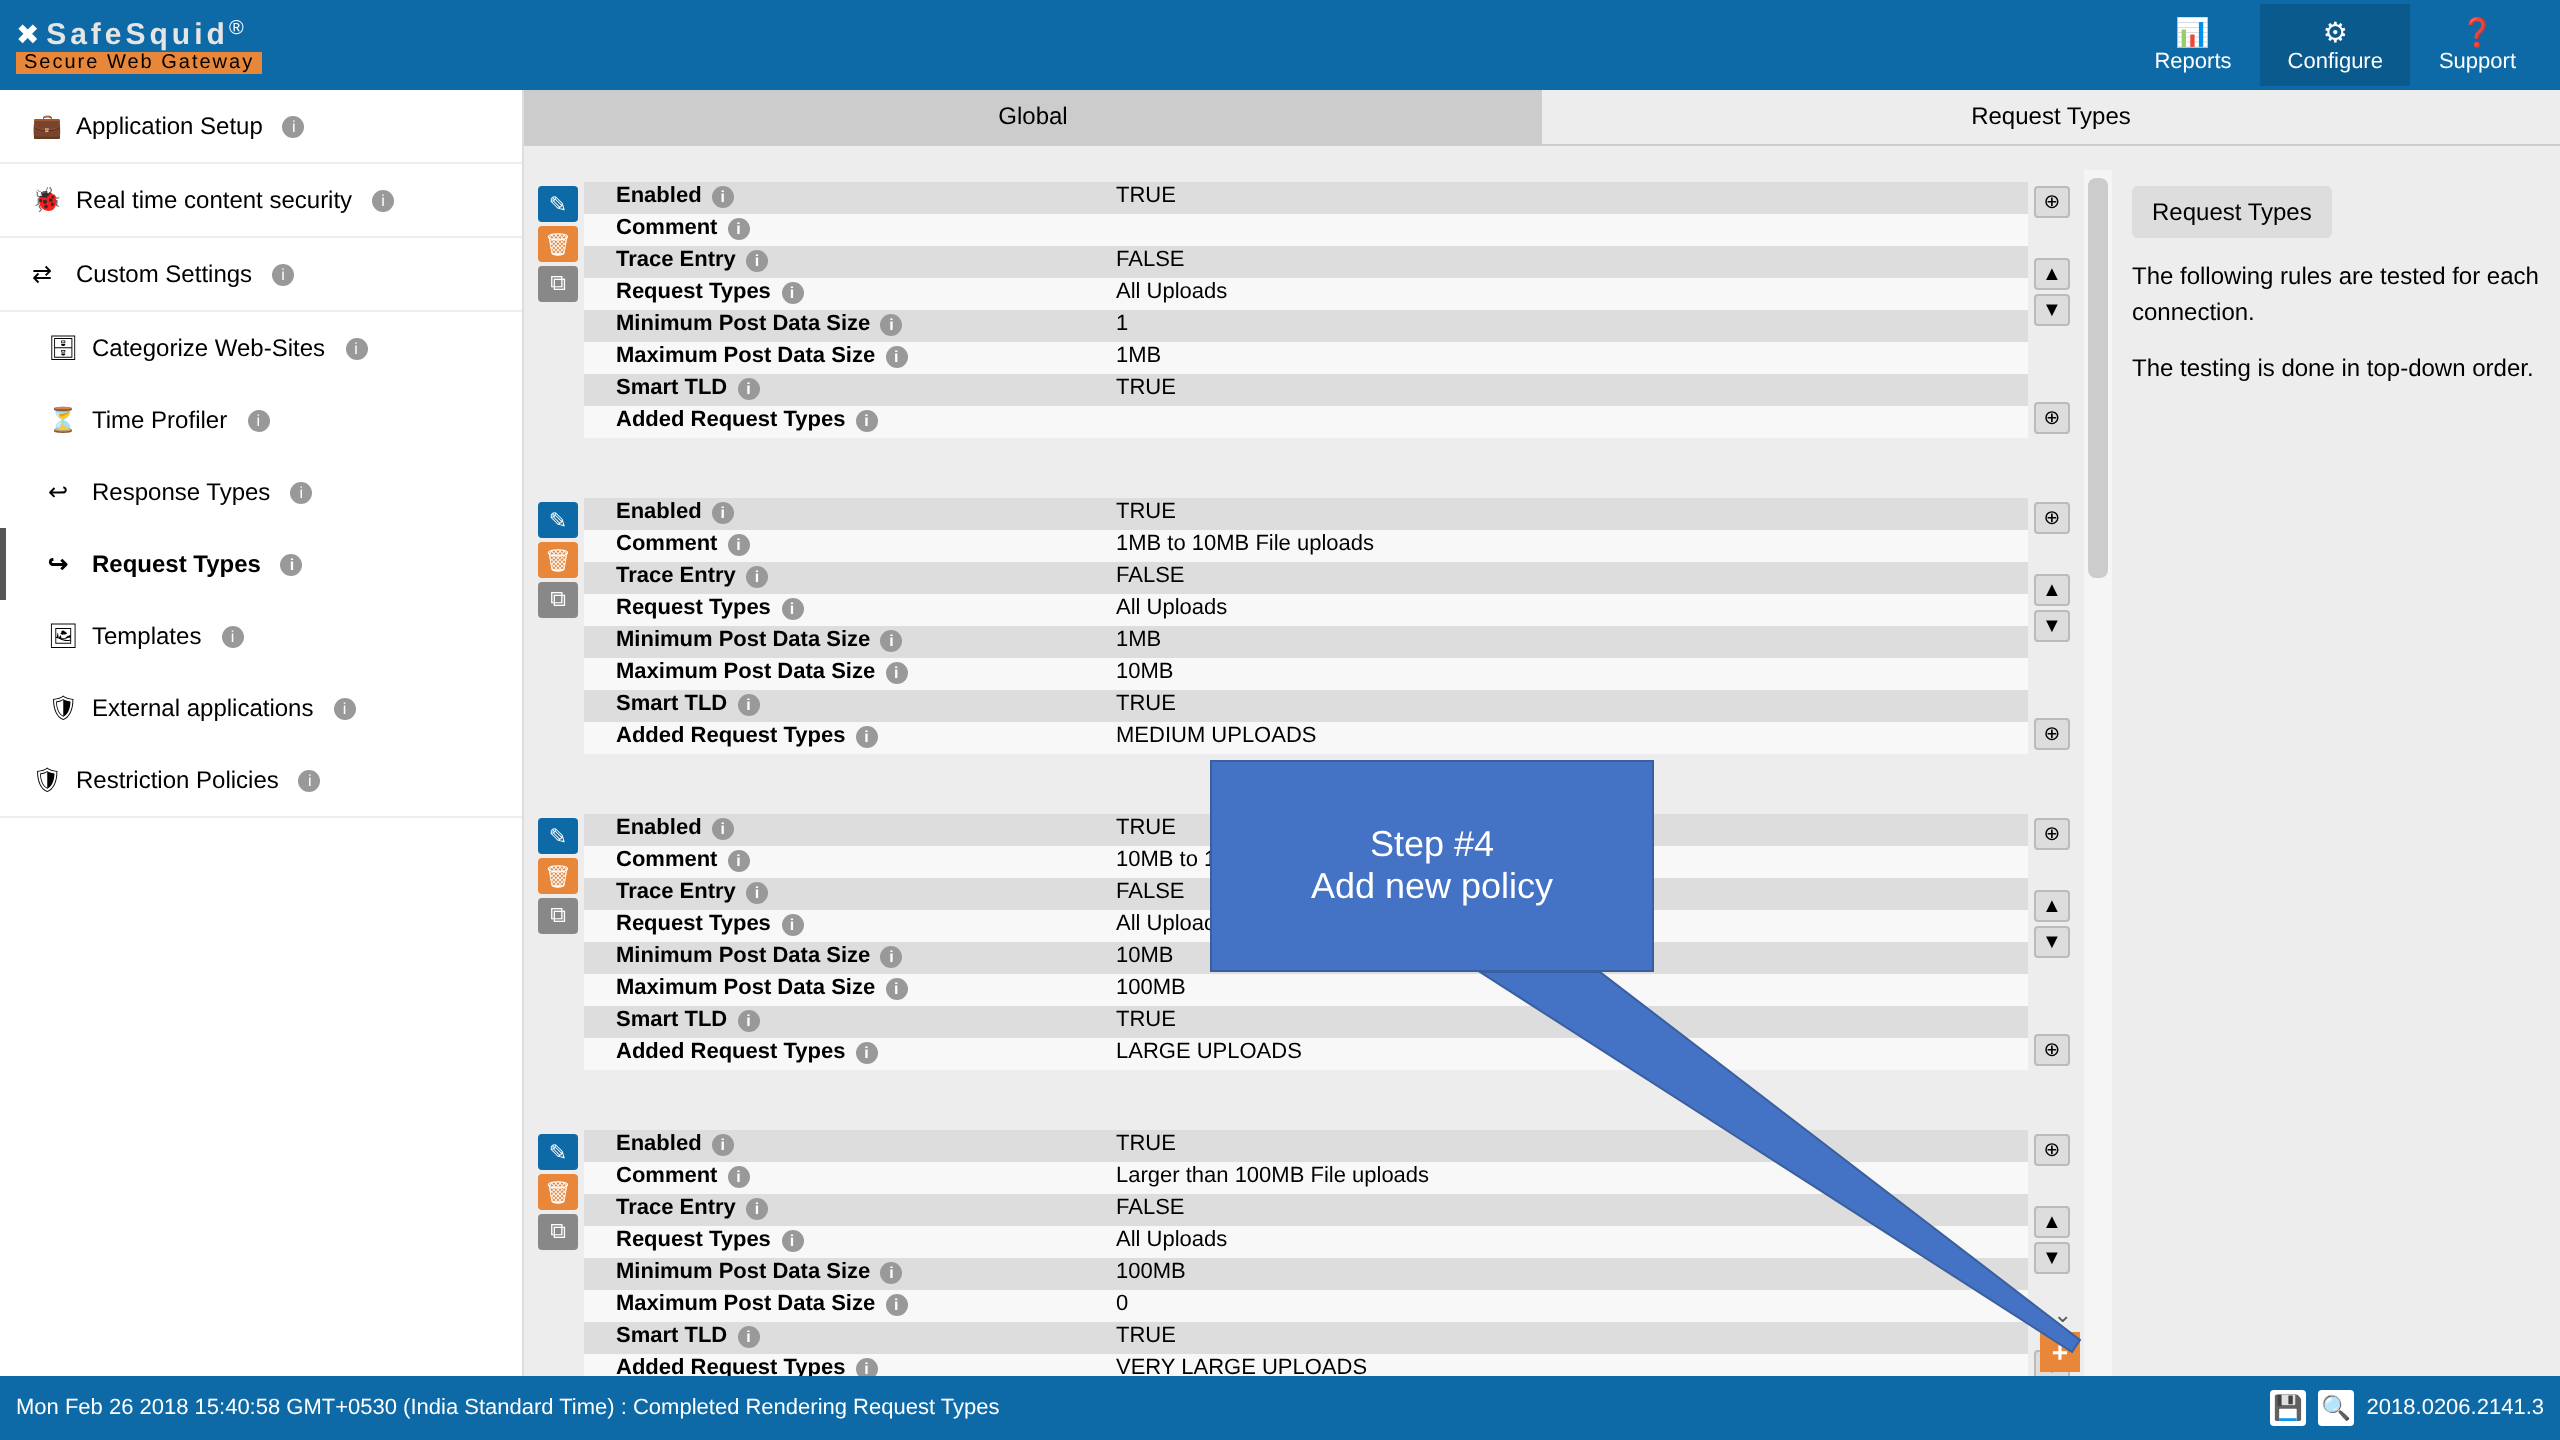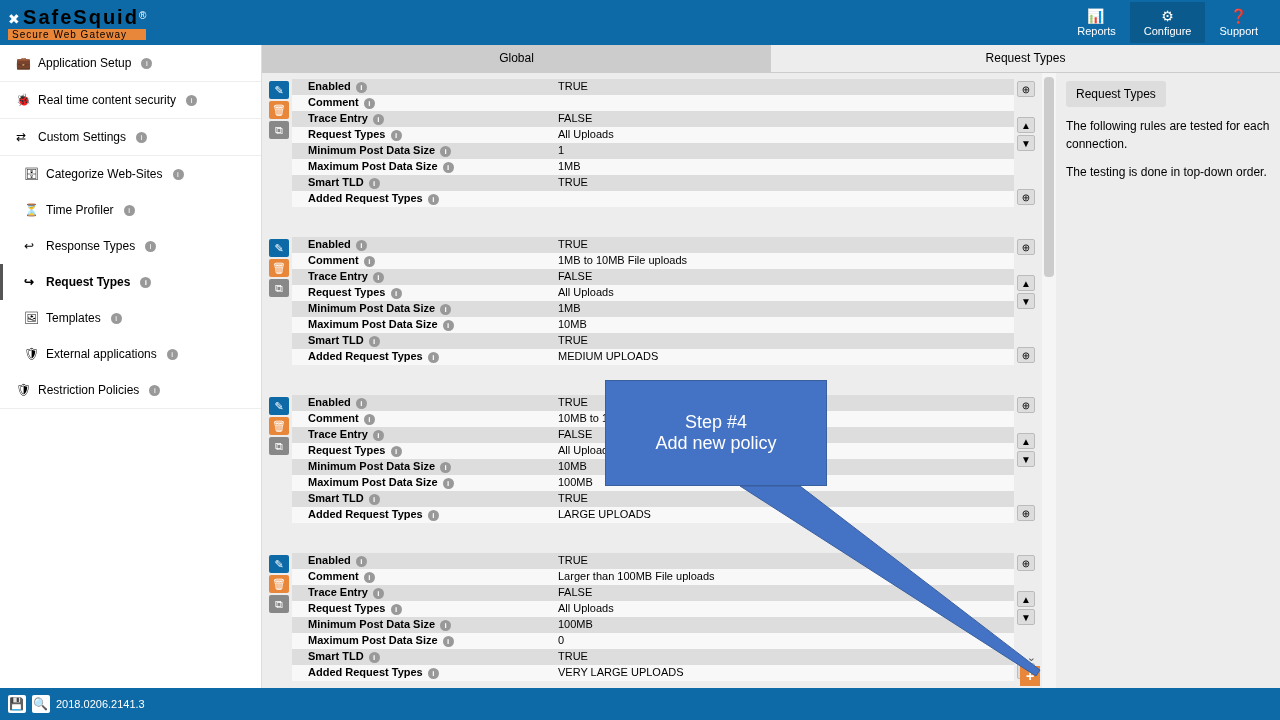--- a/index.html
+++ b/index.html
@@ -1,39 +1,39 @@
 <!DOCTYPE html>
 <html><head>
 <meta charset="utf-8">
 <style>
 * { box-sizing: border-box; margin: 0; padding: 0; }
 body { font-family: Arial, sans-serif; font-size: 12px; background: #f0f0f0; width: 1280px; height: 720px; overflow: hidden; position: relative; }
 
 
 .header { background: #0d6aa6; height: 45px; display: flex; align-items: center; justify-content: space-between; padding: 0 8px; }
 .logo-area { display: flex; flex-direction: column; }
-.logo-text { color: #000000; font-size: 20px; font-weight: bold; letter-spacing: 2px; text-align: right; }
+.logo-text { color: #e5e5e5; font-size: 15px; font-weight: bold; letter-spacing: 2px; text-align: right; }
 .logo-tagline { background: #e8863a; color: #000; font-size: 10px; letter-spacing: 1px; padding: 0 4px; }
 .logo-reg { font-size: 10px; vertical-align: super; }
 .header-right { display: flex; gap: 0; }
 .header-btn { color: #fff; text-align: center; padding: 6px 14px; font-size: 11px; cursor: pointer; }
 .header-btn.active { background: #0a5a8d; }
 .header-btn-icon { display: block; font-size: 14px; margin-bottom: 1px; }
 
 
 .main { display: flex; height: 643px; }
 .sidebar { width: 262px; background: #fff; border-right: 1px solid #ddd; padding: 0; }
 .sidebar-item { padding: 11px 16px; border-bottom: 1px solid #eee; cursor: pointer; display: flex; align-items: center; gap: 8px; font-size: 12px; }
 .sidebar-item.indent { padding-left: 24px; border-bottom: none; }
 .sidebar-item.active { border-left: 3px solid #555; padding-left: 21px; font-weight: bold; }
 .sidebar-icon { width: 14px; display: inline-block; }
 .info-icon { display: inline-block; width: 11px; height: 11px; border-radius: 50%; background: #999; color: #fff; font-size: 8px; text-align: center; line-height: 11px; margin-left: 2px; }
 
 
-.content { flex: 1; display: flex; flex-direction: column; background: #ededed; }
+.content { flex: 1; display: flex; flex-direction: column; background: #ededed; gap: 12px; }
 .tabs { display: flex; height: 28px; }
 .tab { flex: 1; text-align: center; line-height: 26px; background: #ededed; border-bottom: 1px solid #ccc; cursor: pointer; font-size: 12px; }
 .tab.active { background: #ccc; }
 
 .content-body { flex: 1; display: flex; overflow: hidden; }
 .rules-area { flex: 1; overflow-y: auto; padding: 6px 4px; position: relative; }
 .scrollbar-area { width: 14px; background: #f5f5f5; position: relative; }
 .scrollbar-thumb { position: absolute; top: 4px; left: 2px; width: 10px; height: 200px; background: #ccc; border-radius: 4px; }
 .help-panel { width: 224px; padding: 8px 10px; font-size: 12px; line-height: 1.5; }
 .help-title { background: #ddd; display: inline-block; padding: 4px 10px; margin-bottom: 10px; border-radius: 3px; font-size: 12px; }
@@ -406,18 +406,19 @@
 
 <div class="callout">
   <div>Step #4</div>
   <div>Add new policy</div>
 </div>
 <svg class="arrow" width="1280" height="720" style="position:absolute;left:0;top:0;pointer-events:none;z-index:4;">
   <polygon points="740,486 800,486 1040,670 1036,676" fill="#4472c4" stroke="#3a5f9e" stroke-width="1"></polygon>
 </svg>
 
 <div class="footer">
+  <span>Mon Feb 26 2018 15:40:58 GMT+0530 (India Standard Time) : Completed Rendering Request Types</span>
   <div class="footer-right">
     <div class="footer-icon">💾</div>
     <div class="footer-icon">🔍</div>
     <span>2018.0206.2141.3</span>
   </div>
 </div>
 
 </body></html>

